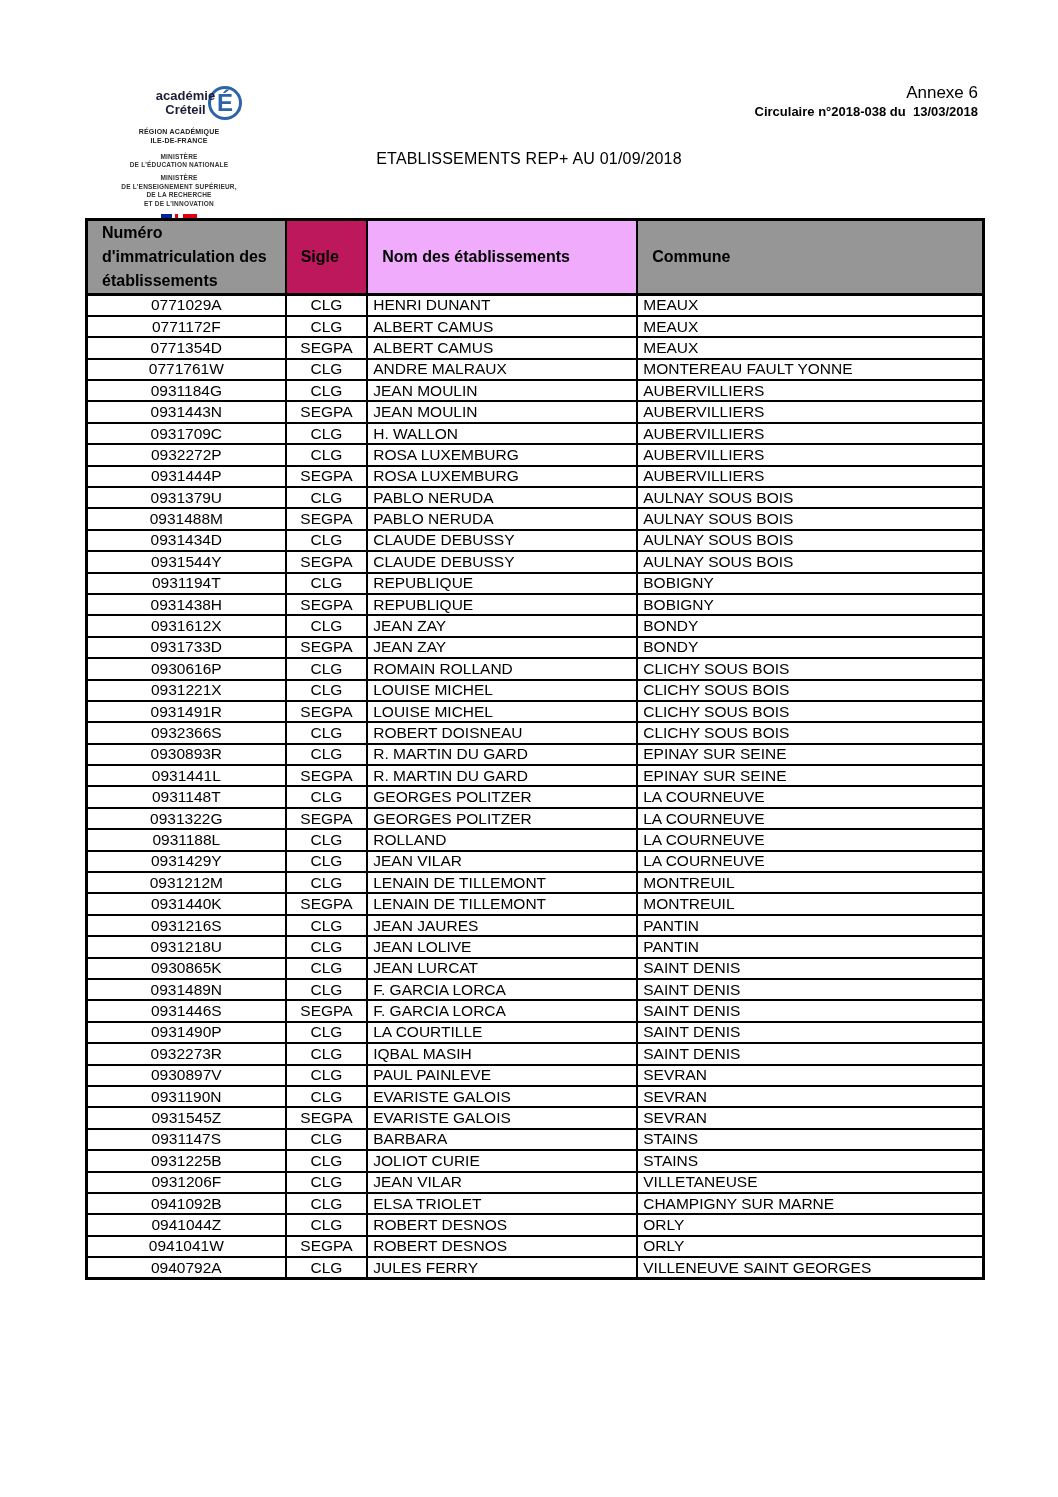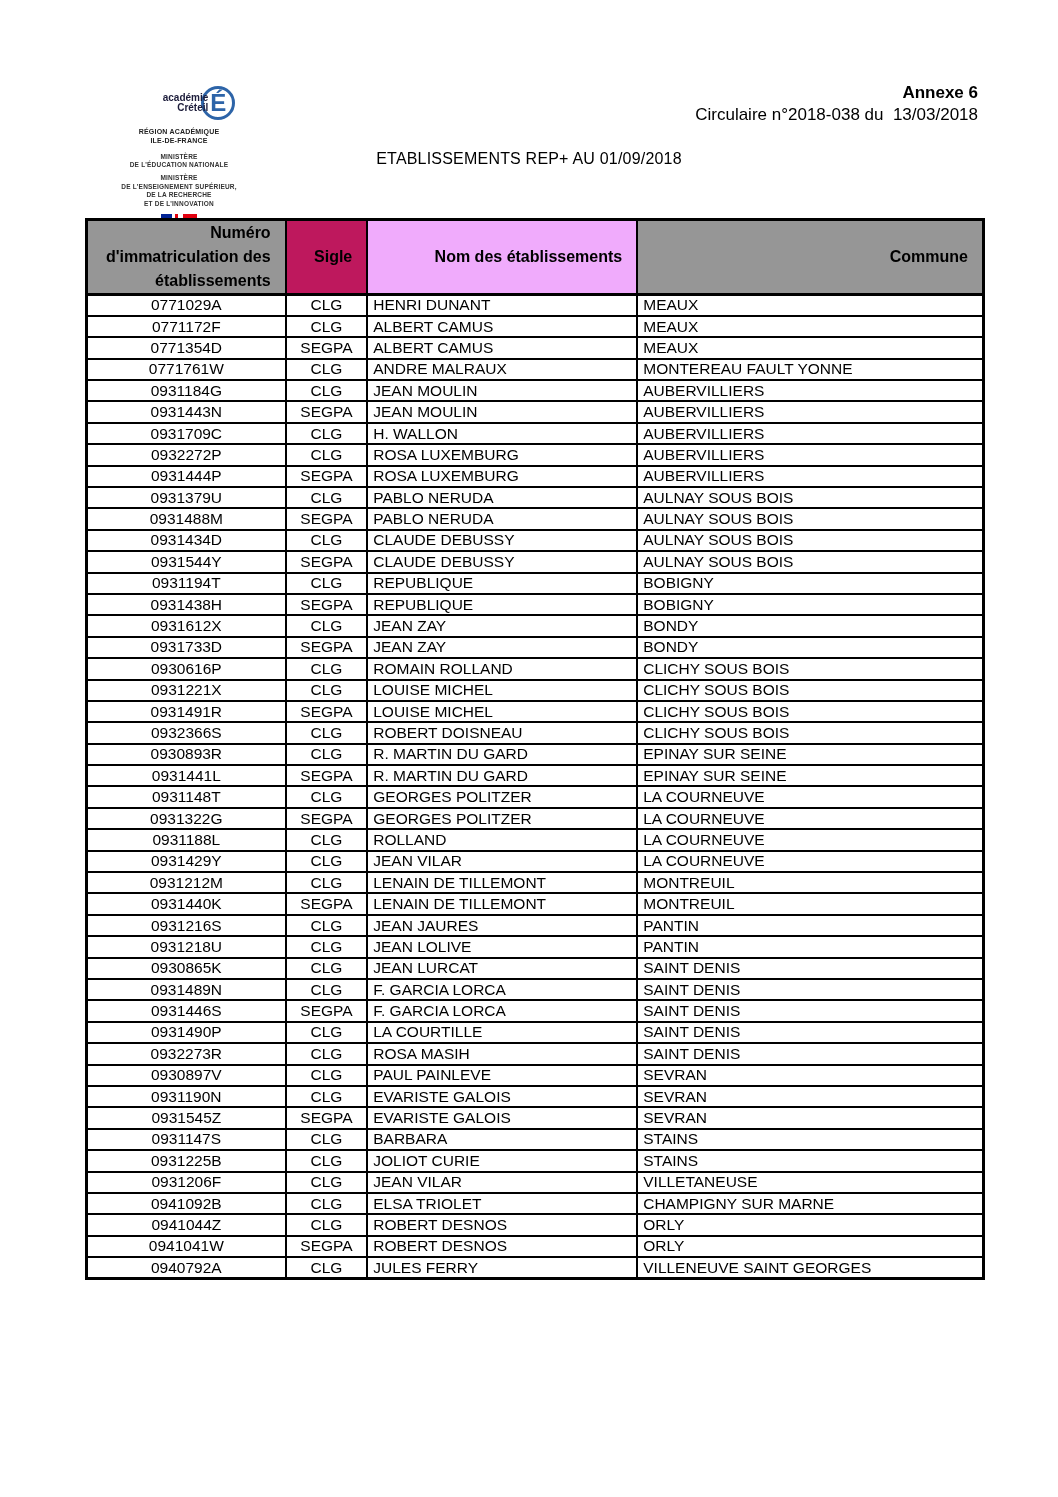--- a/index.html
+++ b/index.html
@@ -6,51 +6,51 @@
   html,body { background:#e8e8e8; }
   .page {
     position:relative; width:1058px; height:1497px; margin:0 auto;
     background:#ffffff; font-family:"Liberation Sans", sans-serif; color:#000;
     overflow:hidden;
   }
 
   
   .logo-block { position:absolute; left:114px; top:86px; width:130px; text-align:center; }
   .wordmark { display:flex; align-items:center; justify-content:center; margin-bottom:8px; }
-  .wordmark-text { text-align:right; line-height:1.05; font-weight:bold;
-                   font-size:10px; color:#1c1c3a; position:relative; z-index:2; margin-right:-7px;margin-left:40px; }
+  .wordmark-text { line-height:1.05; font-weight:bold;
+                   font-size:13px; color:#1c1c3a; position:relative; z-index:2; margin-right:-7px;margin-left:40px; }
   .emblem { width:34px; height:34px; border:3px solid #2d64a8; border-radius:50%;
             color:#2d64a8; font-size:24px; font-weight:bold; display:flex;
             align-items:center; justify-content:center; background:#fff; flex:0 0 auto; }
   .region { font-size:7px; font-weight:bold; color:#222; line-height:1.25; margin-bottom:7px; letter-spacing:.2px; }
   .ministry { font-size:6.5px; font-weight:bold; color:#333; line-height:1.3; margin-bottom:5px; letter-spacing:.2px; }
   .flag-row { display:flex; gap:5px; justify-content:center; margin-top:6px; }
   .flag-fr { width:17px; height:12px;
              background:linear-gradient(90deg,#002395 0 62%,#ffffff 62% 80%,#e1000f 80% 100%); }
   .flag-red { width:14px; height:12px; background:#e1000f; }
   .caption-bar { height:2px; background:#777; margin:3px auto 0 auto; }
   .caption-bar.b1 { width:42px; }
   .caption-bar.b2 { width:34px; }
 
   
   .annexe-block { position:absolute; right:80px; top:82px; text-align:right; }
-  .annexe { font-size:17px; font-weight:bold; line-height:1.3; }
-  .circulaire { font-size:17px; white-space:pre; line-height:1.3; }
+  .annexe { font-size:17px; font-weight:normal; line-height:1.3; }
+  .circulaire { font-size:13px; white-space:pre; line-height:1.3;font-weight:bold; }
 
   
   .doc-title { position:absolute; top:150px; left:0; width:100%; text-align:center;
                font-size:16px; letter-spacing:.2px; }
 
   
   .table-wrap { position:absolute; left:85px; top:218px; width:900px; }
   table { width:100%; border-collapse:collapse; table-layout:fixed;
           border:3px solid #000; }
   th { background:#969696; border:2px solid #000; border-bottom:3px solid #000;
        font-size:16px; font-weight:bold; height:73px; vertical-align:middle;
-       text-align:right; line-height:1.5; padding:0 14px; }
+       text-align:left; line-height:1.5; padding:0 14px; }
   td { border:2px solid #000; height:21.4px; font-size:15.5px; padding:0 5px;
        white-space:nowrap; overflow:hidden; }
   td.c0, td.c1 { text-align:center; }
   td.c2, td.c3 { text-align:left; }
 </style>
 </head>
 <body>
 
 <div class="page">
 
@@ -314,21 +314,21 @@
           </tr>
           <tr>
             <td class="c0">0931490P</td>
             <td class="c1">CLG</td>
             <td class="c2">LA COURTILLE</td>
             <td class="c3">SAINT DENIS</td>
           </tr>
           <tr>
             <td class="c0">0932273R</td>
             <td class="c1">CLG</td>
-            <td class="c2">ROSA MASIH</td>
+            <td class="c2">IQBAL MASIH</td>
             <td class="c3">SAINT DENIS</td>
           </tr>
           <tr>
             <td class="c0">0930897V</td>
             <td class="c1">CLG</td>
             <td class="c2">PAUL PAINLEVE</td>
             <td class="c3">SEVRAN</td>
           </tr>
           <tr>
             <td class="c0">0931190N</td>

